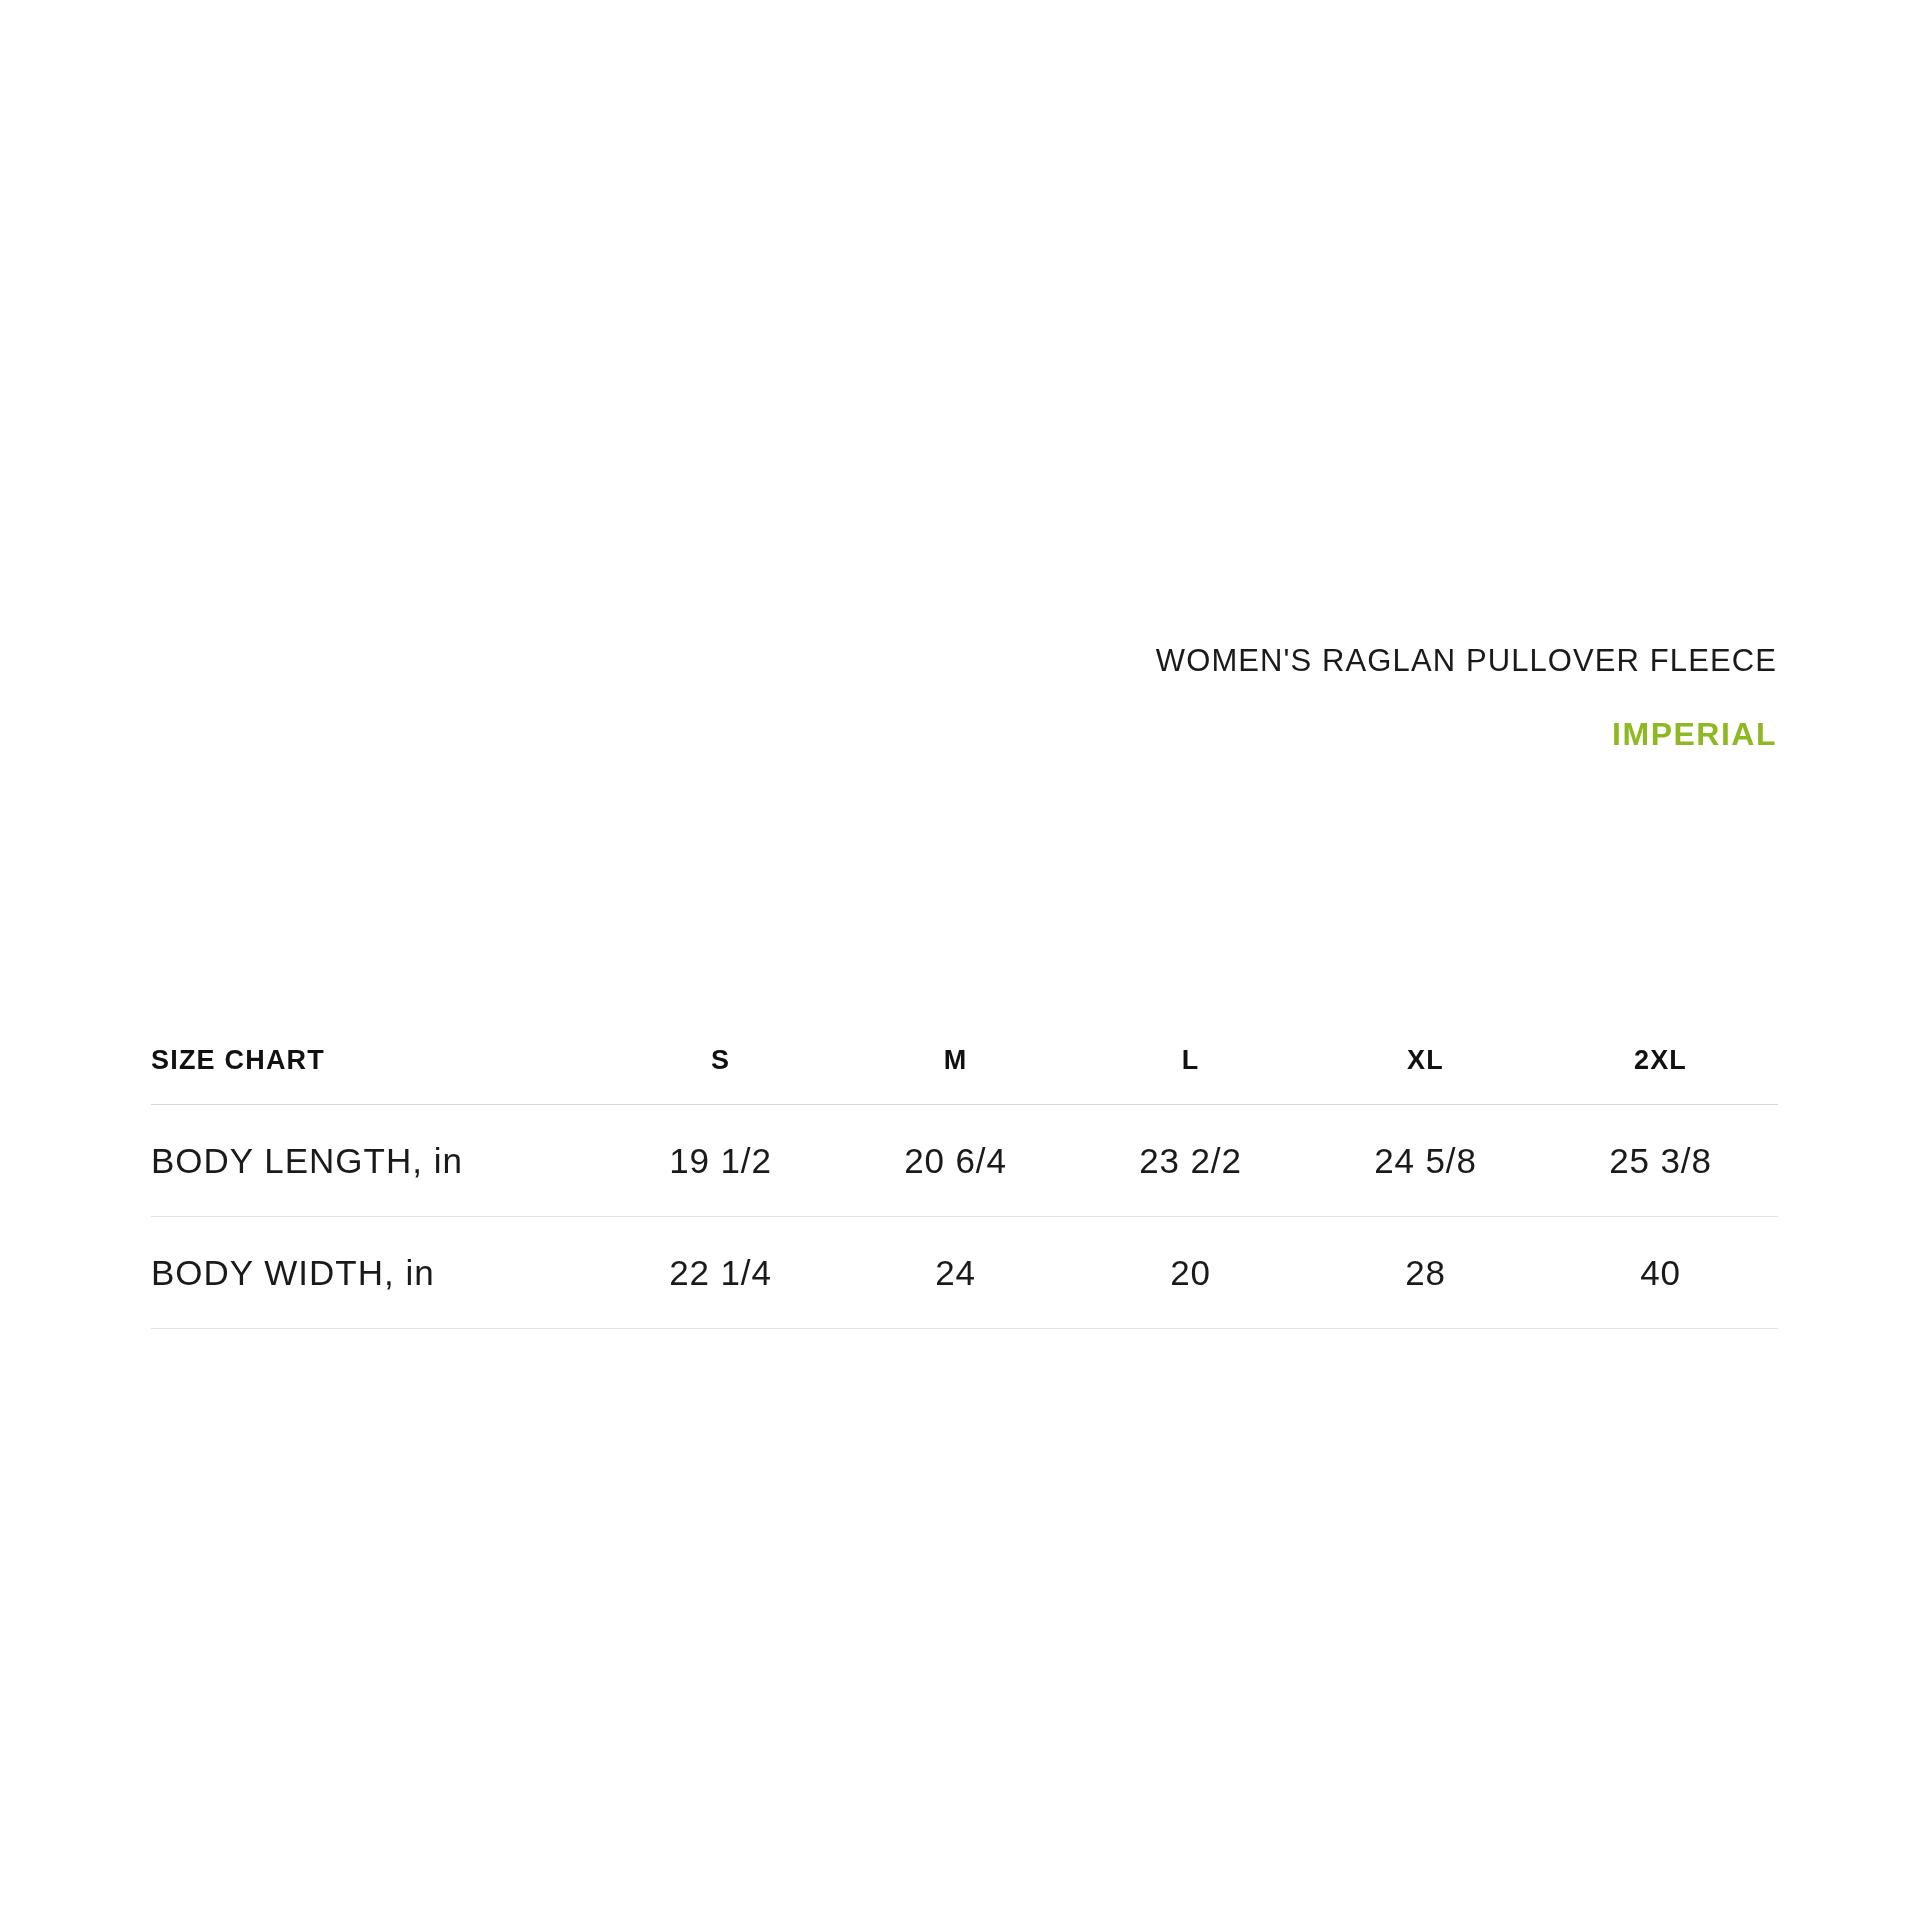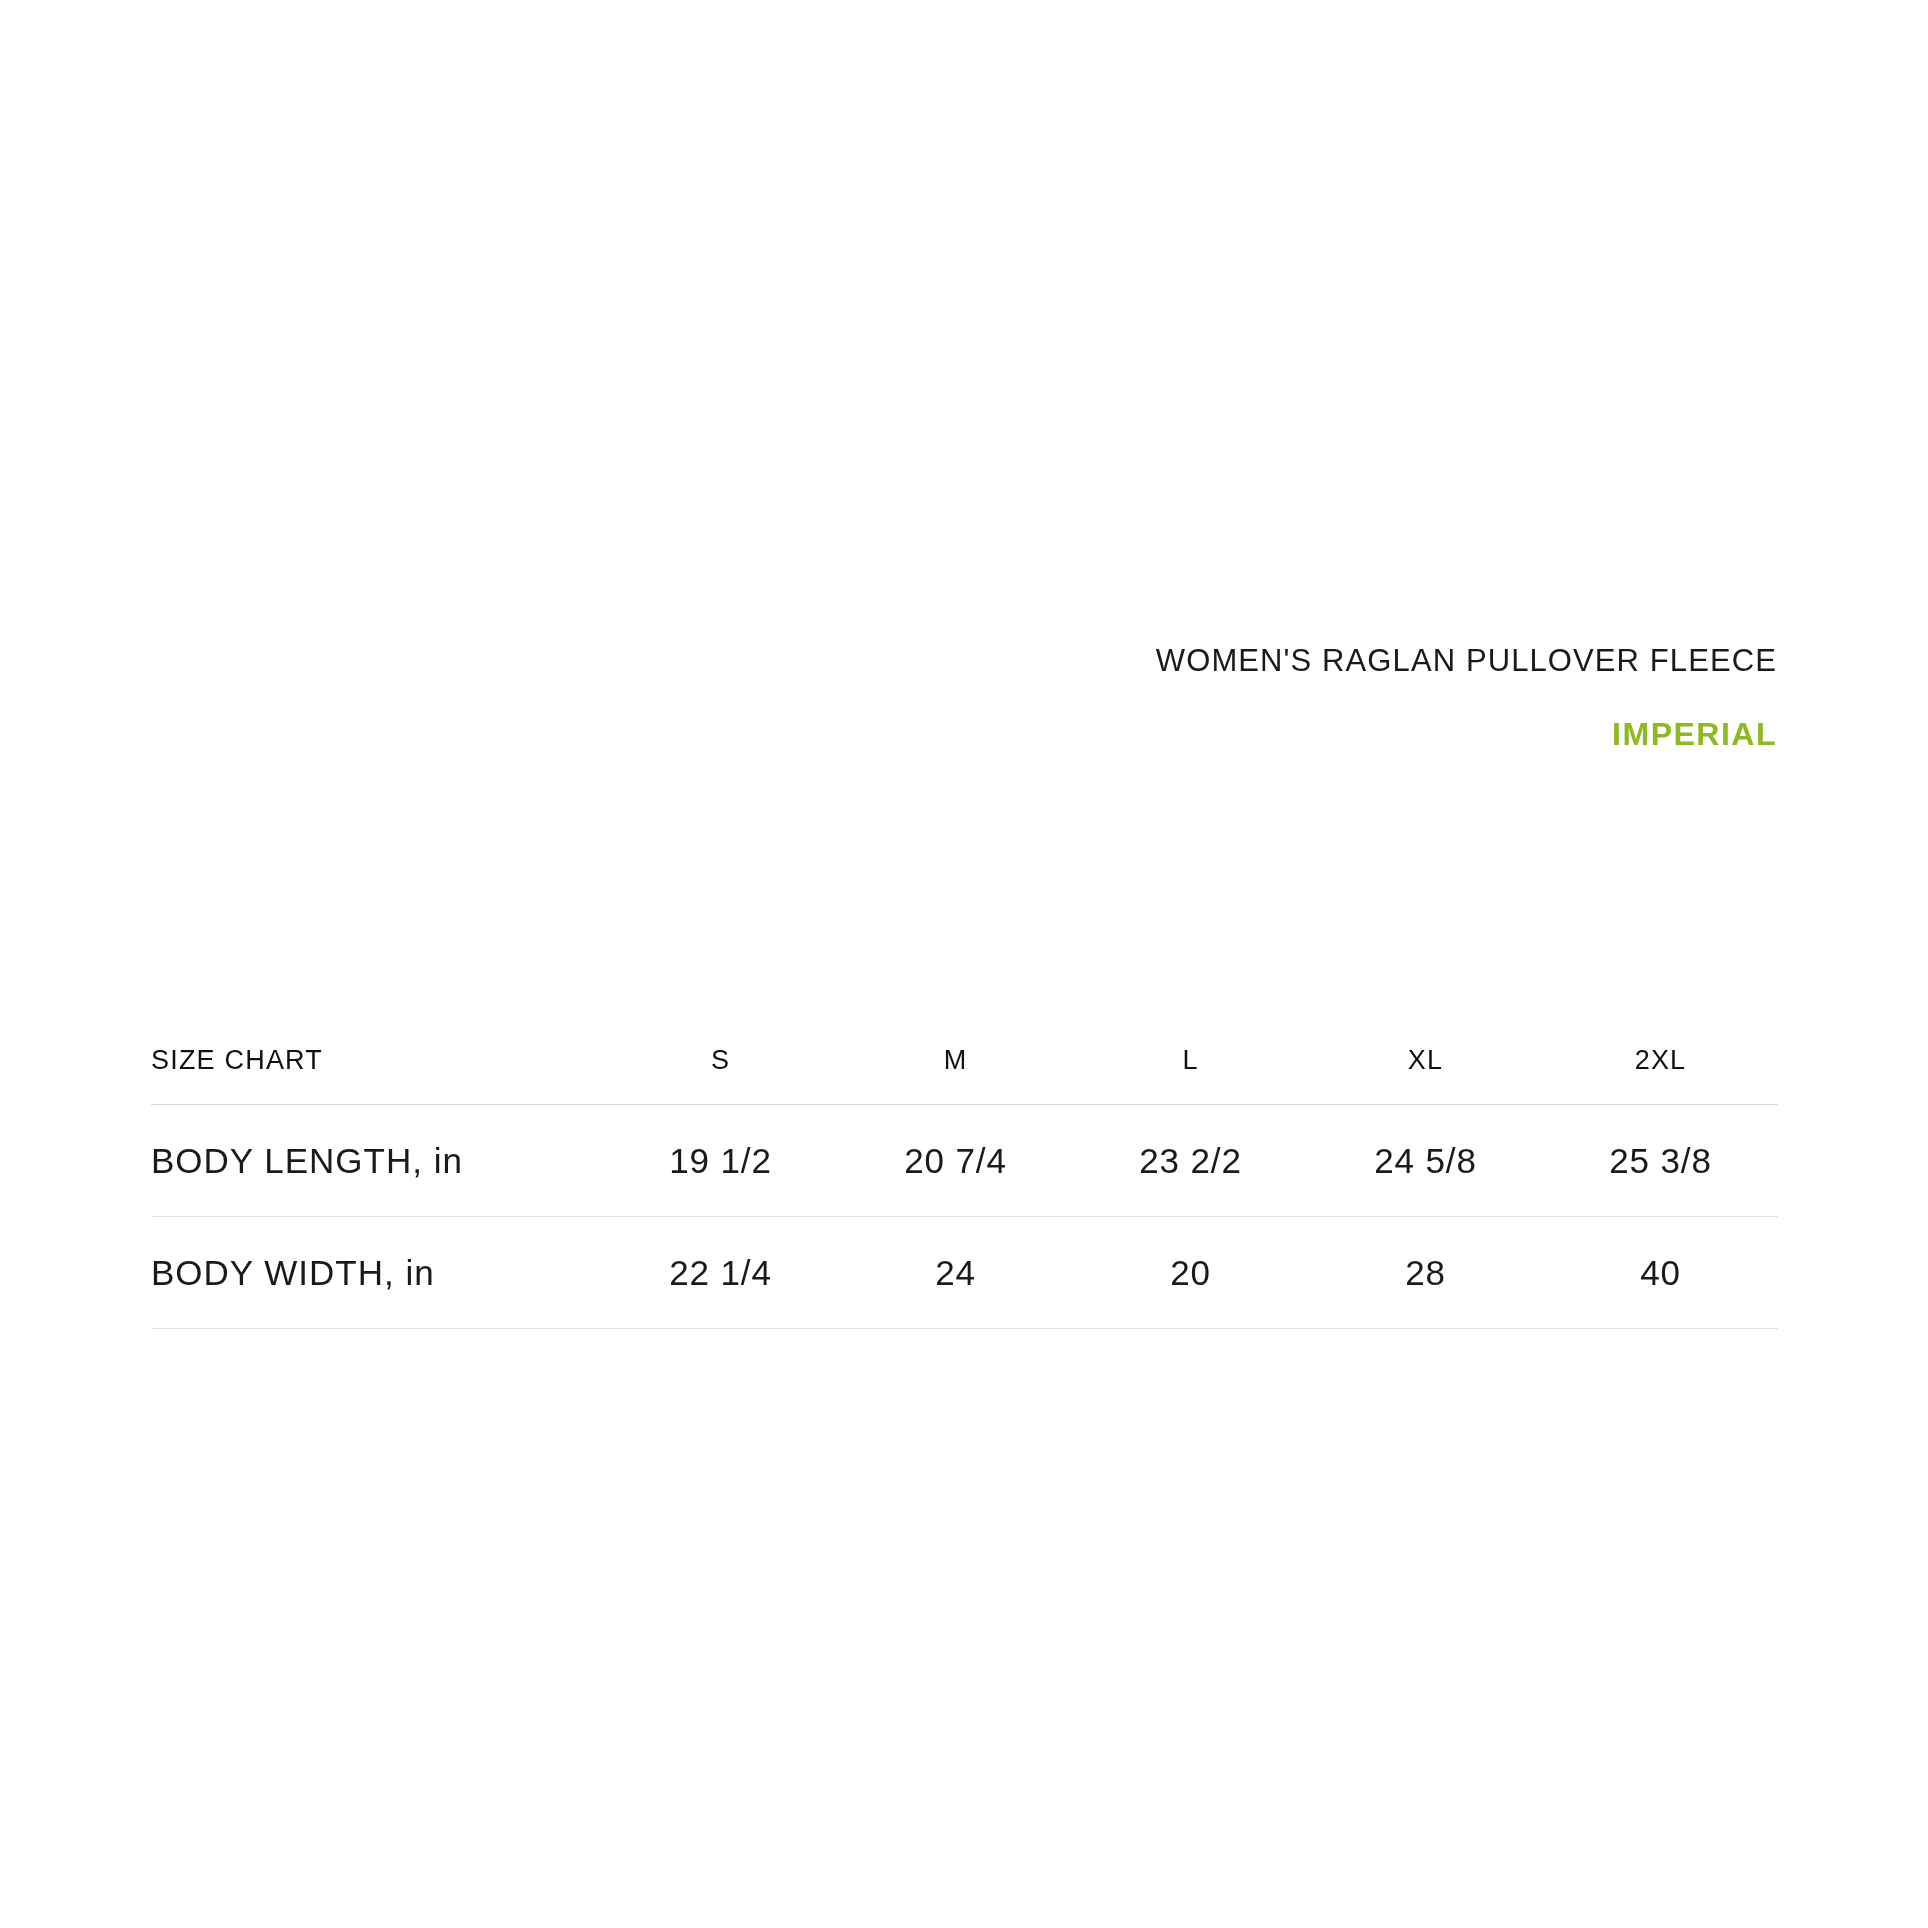--- a/index.html
+++ b/index.html
@@ -65,21 +65,21 @@
     vertical-align: middle;
   }
 
   
   col.col-label { width: 452px; }
   col.col-size  { width: 235px; }
 
   thead th {
     height: 87px;
     font-size: 27px;
-    font-weight: 400;
+    font-weight: 700;
     letter-spacing: 1.2px;
     color: #111111;
     text-align: center;
     border-bottom: 0.9px solid #d7d7d7;
   }
   thead th.row-head {
     text-align: left;
   }
 
   tbody td {
@@ -126,21 +126,21 @@
           <th>M</th>
           <th>L</th>
           <th>XL</th>
           <th>2XL</th>
         </tr>
       </thead>
       <tbody>
         <tr>
           <td class="row-head">BODY LENGTH, in</td>
           <td>19 1/2</td>
-          <td>20 7/4</td>
+          <td>20 6/4</td>
           <td>23 2/2</td>
           <td>24 5/8</td>
           <td>25 3/8</td>
         </tr>
         <tr>
           <td class="row-head">BODY WIDTH, in</td>
           <td>22 1/4</td>
           <td>24</td>
           <td>20</td>
           <td>28</td>

